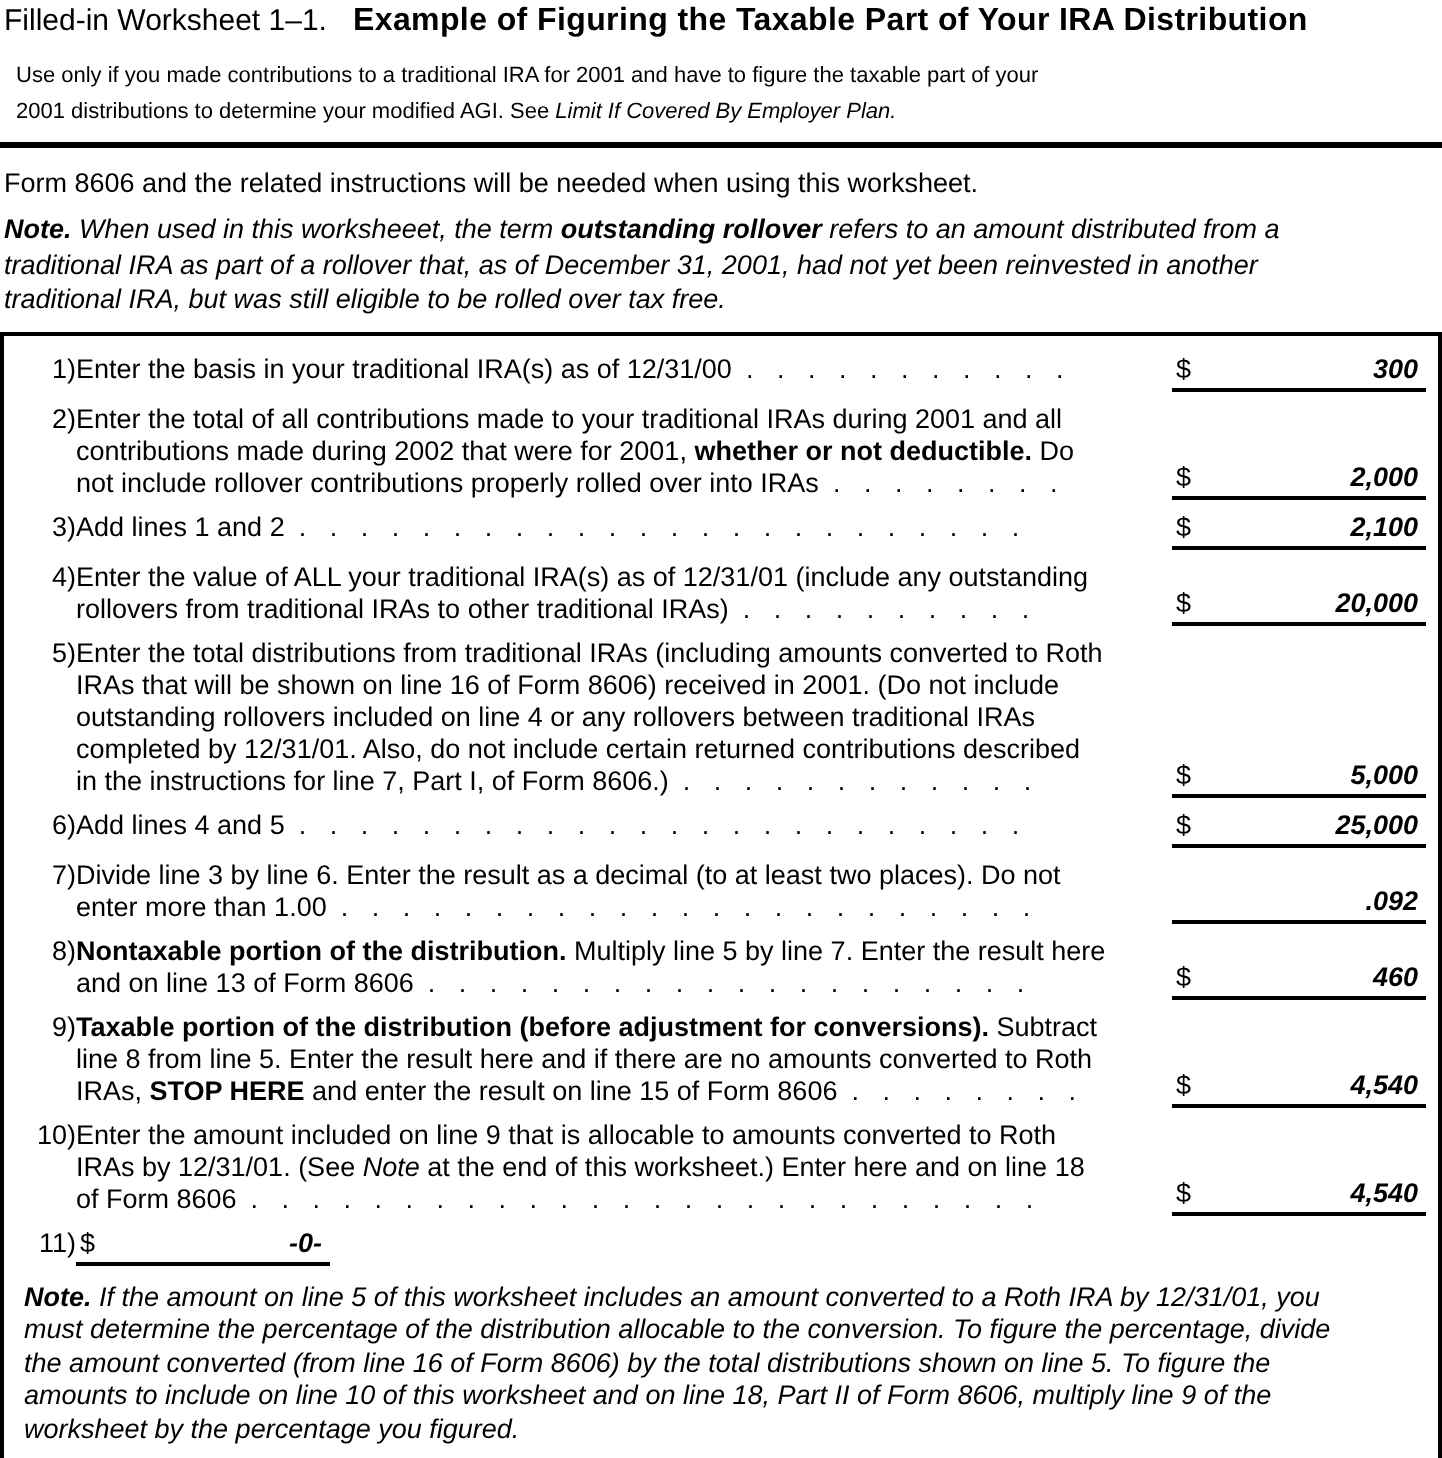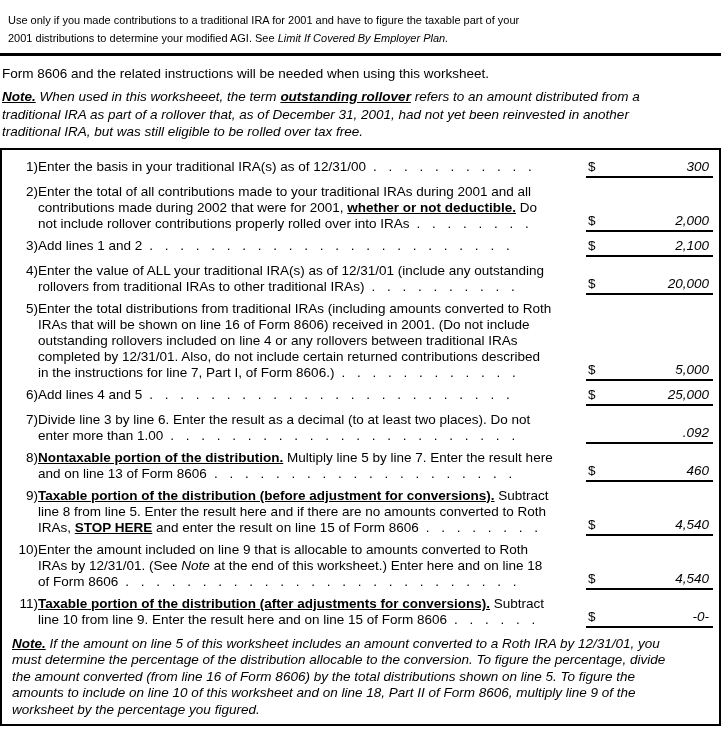--- a/index.html
+++ b/index.html
@@ -16,44 +16,48 @@
   .kicker { font-size: 15px; }
   .title  { font-size: 16px; font-weight: bold; letter-spacing: 0.2px; }
 
   
   .rich { white-space: pre-wrap; }
   .intro { margin: 9px 8px 0 8px; font-size: 11px; line-height: 18px; }
   .rule  { height: 3px; background: #000; margin-top: 6px; }
   .formnote { margin: 9px 2px 0 2px; font-size: 13.5px; line-height: 17px; }
   .note { margin: 6px 2px 0 2px; font-size: 13.5px; line-height: 17.5px; font-style: italic; }
 
-  .b { font-weight: bold; text-decoration: underline; }
+  .b { font-weight: bold; }
   .i { font-style: italic; }
 
   
   .box { margin-top: 7px; border: 2px solid #000; padding: 9px 6px 6px 10px; }
   .row { display: flex; align-items: stretch; margin-bottom: 6px; font-size: 13.5px; line-height: 16px; }
   .num { flex: 0 0 26px; text-align: right; padding-right: 0; align-self: flex-start; }
   .text { flex: 1 1 auto; margin-left: 0; margin-right: 8px; }
   .leader { padding-left: 7px; word-spacing: 8px; white-space: nowrap; }
   .amount {
     flex: 0 0 127px; align-self: flex-end;
     display: flex; justify-content: space-between; align-items: baseline;
     border-bottom: 2.5px solid #000;
     padding: 0 4px 1px 2px;
     font-size: 13.5px; line-height: 16px;
   }
-  .amount .val { font-style: italic; }
+  .amount .val { font-style: italic; font-weight: bold; }
   .bottomnote { margin: 8px 0 0 0; line-height: 16.5px; }
 </style>
 </head>
 <body>
 
 <div class="doc">
 
+  <div class="header">
+    <span class="kicker">Filled-in Worksheet 1–1.</span>
+    <span class="title">Example of Figuring the Taxable Part of Your IRA Distribution</span>
+  </div>
 
   <p class="intro rich"><span>Use only if you made contributions to a traditional IRA for 2001 and have to figure the taxable part of your
 2001 distributions to determine your modified AGI. See </span><span class="i">Limit If Covered By Employer Plan.</span></p>
 
   <div class="rule"></div>
 
   <p class="formnote">Form 8606 and the related instructions will be needed when using this worksheet.</p>
 
   <p class="note rich"><span class="b i">Note.</span><span class="i"> When used in this worksheeet, the term </span><span class="b i">outstanding rollover</span><span class="i"> refers to an amount distributed from a
 traditional IRA as part of a rollover that, as of December 31, 2001, had not yet been reinvested in another
@@ -159,22 +163,20 @@
 IRAs by 12/31/01. (See </span><span class="i">Note</span><span> at the end of this worksheet.) Enter here and on line 18
 of Form 8606</span><span class="leader">. . . . . . . . . . . . . . . . . . . . . . . . . .</span></div>
     <div class="amount">
       <span class="cur">$</span>
       <span class="val">4,540</span>
     </div>
   </div>
 
   <div class="row">
     <div class="num">11)</div>
-    <div class="text rich"><span class="b">Taxable portion of the distribution (after adjustments for conversions).</span><span> Subtract
-line 10 from line 9. Enter the result here and on line 15 of Form 8606</span><span class="leader">. . . . . .</span></div>
     <div class="amount">
       <span class="cur">$</span>
       <span class="val">-0-</span>
     </div>
   </div>
 </div>
     <p class="note bottomnote rich"><span class="b i">Note.</span><span class="i"> If the amount on line 5 of this worksheet includes an amount converted to a Roth IRA by 12/31/01, you
 must determine the percentage of the distribution allocable to the conversion. To figure the percentage, divide
 the amount converted (from line 16 of Form 8606) by the total distributions shown on line 5. To figure the
 amounts to include on line 10 of this worksheet and on line 18, Part II of Form 8606, multiply line 9 of the

